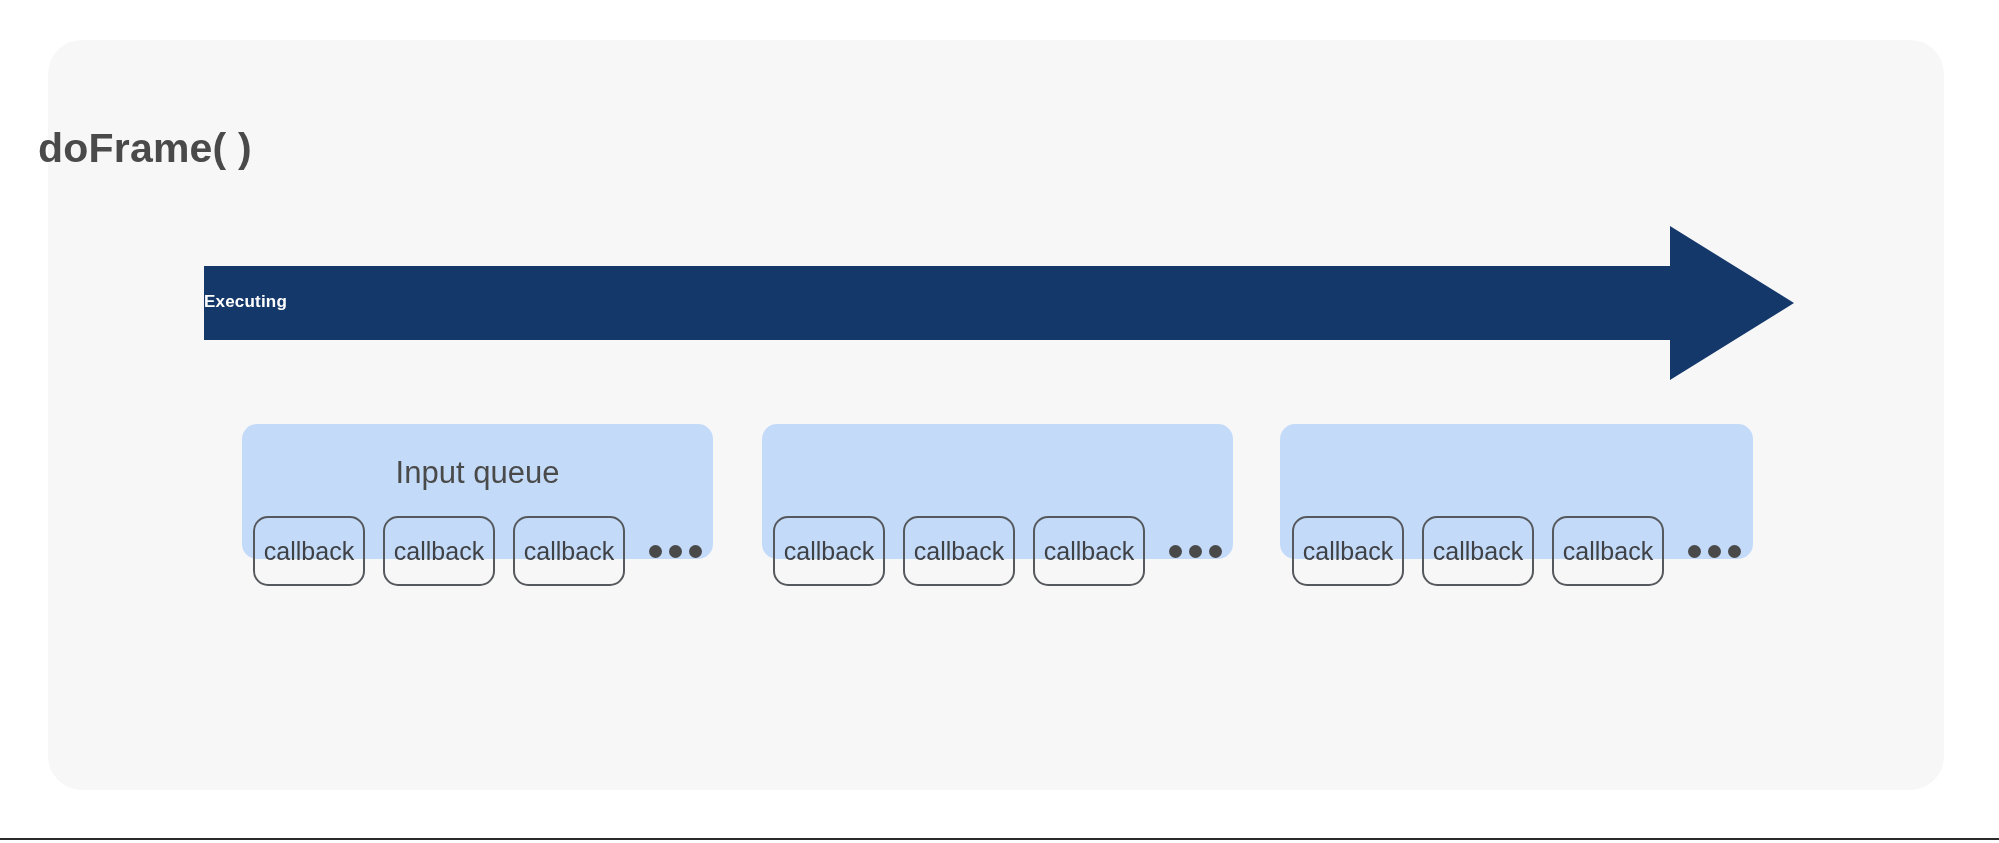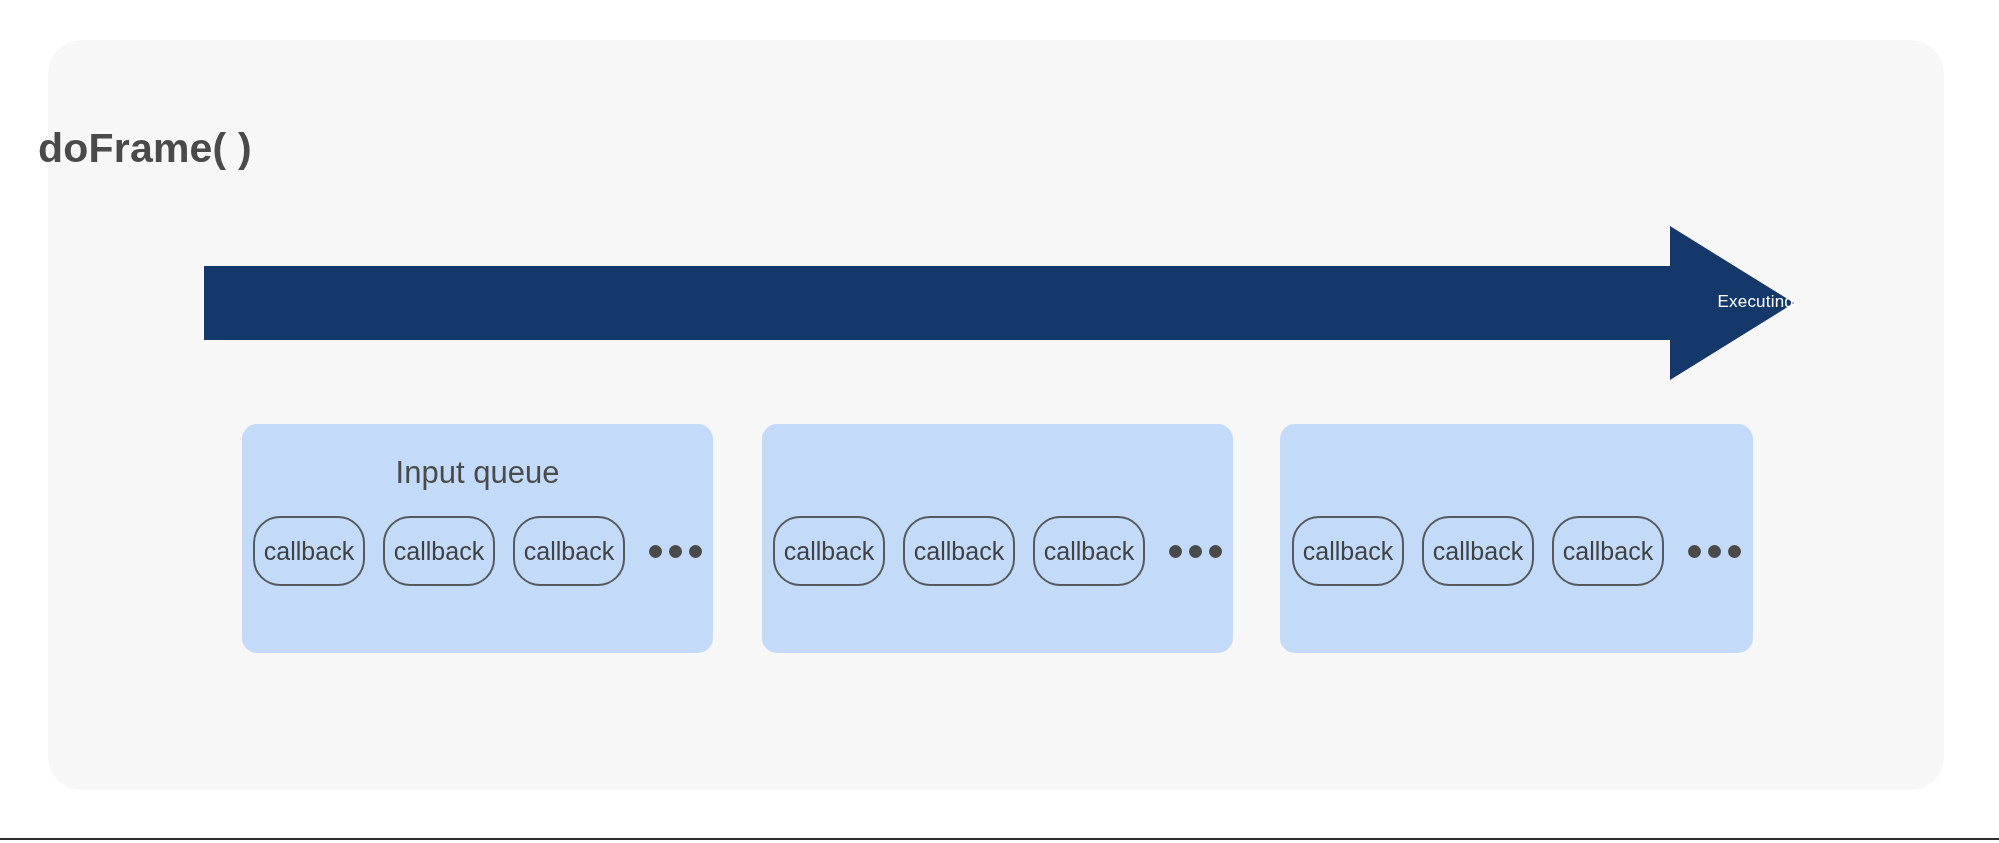--- a/index.html
+++ b/index.html
@@ -72,23 +72,23 @@
   #arrow-wrap svg {
     display: block;
     width: 1590px;
     height: 178px;
   }
   #arrow-label {
     position: absolute;
     left: 0;
     top: 292px;
     width: 1590px;
-    text-align: right;
+    text-align: left;
     font-size: 17px;
-    font-weight: 400;
+    font-weight: 700;
     color: #ffffff;
     letter-spacing: 0.2px;
     pointer-events: none;
   }
   #arrow-label-host {
     position: absolute;
     left: 204px;
     top: 0;
     width: 1590px;
     height: 843px;
@@ -99,21 +99,21 @@
   #queues {
     position: absolute;
     left: 242px;
     top: 424px;
     width: 1511px;
     height: 187px;
   }
   .queue-box {
     position: absolute;
     top: 0;
-    height: 229px;
+    height: 135px;
     background: #c3dbf9;
     border-radius: 15px;
   }
   .queue-box.q0 { left: 0px;    width: 471px; }
   .queue-box.q1 { left: 520px;  width: 471px; }
   .queue-box.q2 { left: 1038px; width: 473px; }
 
   .queue-title {
     position: absolute;
     left: 0;
@@ -138,21 +138,21 @@
     align-items: center;
     justify-content: center;
     gap: 18px;
   }
 
   .callback-pill {
     box-sizing: border-box;
     width: 112px;
     height: 70px;
     border: 2px solid #55585c;
-    border-radius: 27px;
+    border-radius: 15px;
     background: transparent;
     display: flex;
     align-items: center;
     justify-content: center;
     font-size: 25px;
     color: #3f4145;
     line-height: 1;
     white-space: nowrap;
   }
 

